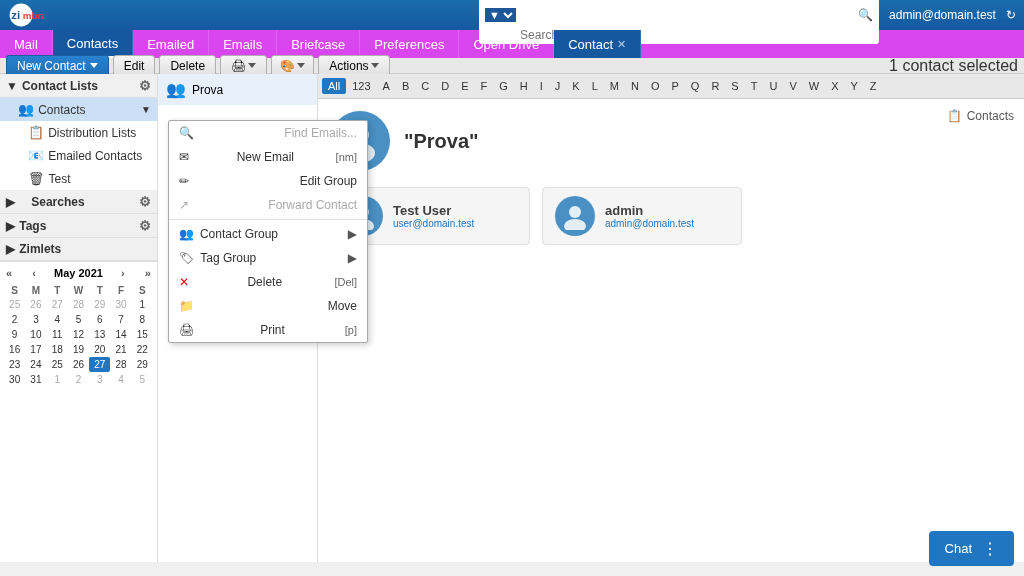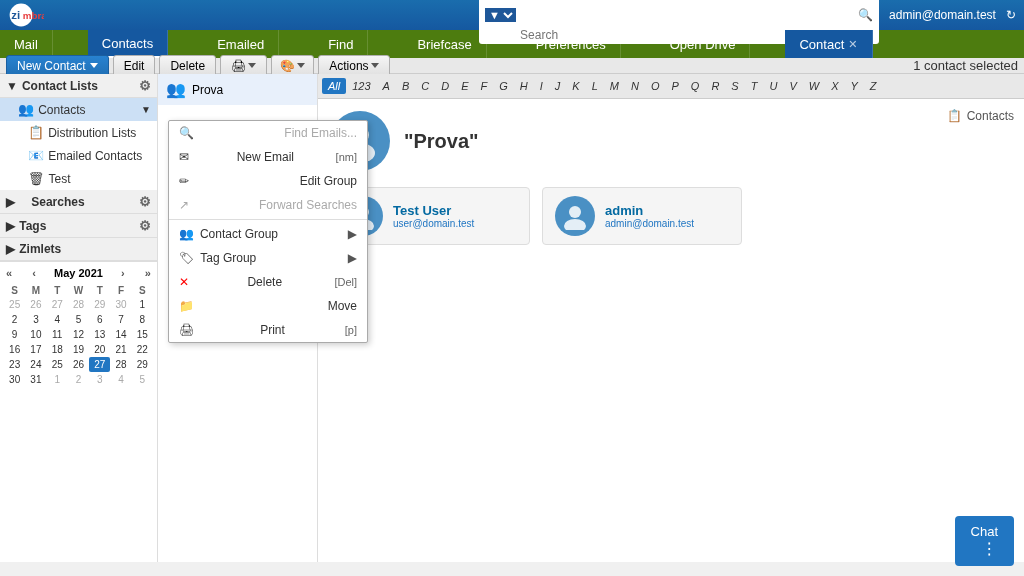--- a/index.html
+++ b/index.html
@@ -8,30 +8,30 @@
     
     .top-bar { background: #1e5799; background: linear-gradient(to bottom, #1a6dad, #1558a0); height: 30px; display: flex; align-items: center; padding: 0 8px; }
     .logo { color: white; font-size: 18px; font-weight: bold; display: flex; align-items: center; margin-right: 20px; }
     .logo-icon { width: 36px; height: 28px; margin-right: 4px; }
     .search-bar { display: flex; align-items: center; background: white; border-radius: 3px; padding: 2px 6px; flex: 1; max-width: 400px; margin: 0 auto; }
     .search-bar input { border: none; outline: none; font-size: 12px; width: 100%; }
     .search-dropdown { background: #1e5799; color: white; border: none; font-size: 11px; cursor: pointer; margin-right: 4px; }
     .user-info { color: white; font-size: 12px; margin-left: 10px; }
 
     
-    .nav-tabs { background: #4d7c0f; height: 28px; display: flex; align-items: stretch; gap: 35px; }
+    .nav-tabs { background: #d946ef; height: 28px; display: flex; align-items: stretch; }
     .nav-tab { color: white; padding: 0 14px; display: flex; align-items: center; cursor: pointer; font-size: 13px; border-right: 1px solid rgba(255,255,255,0.15); }
     .nav-tab.active { background: #1558a0; border-bottom: 2px solid white; }
     .nav-tab-close { margin-left: 4px; font-size: 11px; color: rgba(255,255,255,0.7); cursor: pointer; }
 
     
     .toolbar { background: #e8e8e8; height: 16px; display: flex; align-items: center; padding: 0 6px; border-bottom: 1px solid #ccc; }
     .toolbar-btn { background: linear-gradient(to bottom, #f5f5f5, #e0e0e0); border: 1px solid #b0b0b0; border-radius: 3px; padding: 3px 10px; font-size: 12px; cursor: pointer; margin-right: 4px; display: flex; align-items: center; }
     .new-contact-btn { background: linear-gradient(to bottom, #2882d0, #1f6fb5); color: white; border-color: #1a5fa0; }
-    .status-text { margin-left: auto; font-size: 13px; color: #333; }
+    .status-text { margin-left: auto; font-size: 16px; color: #333; }
 
     
     .main-layout { display: flex; height: calc(576px - 30px - 28px - 30px); }
 
     
     .sidebar { width: 158px; background: white; border-right: 1px solid #ddd; overflow-y: auto; flex-shrink: 0; }
     .sidebar-section-header { background: #f0f0f0; padding: 4px 6px; font-size: 12px; font-weight: bold; color: #333; display: flex; align-items: center; justify-content: space-between; border-bottom: 1px solid #ddd; cursor: pointer; }
     .sidebar-item { padding: 4px 6px 4px 18px; font-size: 12px; color: #333; cursor: pointer; display: flex; align-items: center; }
     .sidebar-item.active { background: #cce0f5; }
     .sidebar-item .item-icon { margin-right: 4px; font-size: 13px; }
@@ -42,54 +42,54 @@
     .cal-header { display: flex; align-items: center; justify-content: space-between; font-size: 11px; font-weight: bold; margin-bottom: 4px; }
     .cal-nav { cursor: pointer; color: #555; padding: 1px 2px; }
     .cal-grid { width: 100%; border-collapse: collapse; }
     .cal-grid th { font-size: 10px; color: #666; text-align: center; padding: 1px; }
     .cal-grid td { font-size: 10px; text-align: center; padding: 2px 1px; cursor: pointer; color: #333; }
     .cal-grid td.today { background: #2176c2; color: white; border-radius: 2px; }
     .cal-grid td.other-month { color: #aaa; }
 
     
     .content-area { flex: 1; display: flex; flex-direction: column; background: white; }
-    .alpha-bar { background: #e8e8e8; border-bottom: 1px solid #ccc; display: flex; align-items: center; padding: 4px 4px; font-style: italic; }
+    .alpha-bar { background: #e8e8e8; border-bottom: 1px solid #ccc; display: flex; align-items: center; padding: 4px 4px; }
     .alpha-btn { padding: 2px 6px; font-size: 11px; cursor: pointer; color: #333; }
     .alpha-btn.active { background: #2176c2; color: white; border-radius: 2px; }
 
     
     .contact-detail { flex: 1; padding: 12px; position: relative; }
     .contact-header { display: flex; align-items: center; margin-bottom: 16px; }
     .contact-avatar-big { width: 60px; height: 60px; background: #4a90c4; border-radius: 50%; display: flex; align-items: center; justify-content: center; margin-right: 14px; flex-shrink: 0; }
     .contact-name { font-size: 20px; font-weight: bold; color: #333; }
     .contacts-label { position: absolute; top: 10px; right: 10px; display: flex; align-items: center; font-size: 12px; color: #555; }
 
     
     .contact-cards { display: flex; gap: 12px; flex-wrap: wrap; }
     .contact-card { display: flex; align-items: center; background: #f5f5f5; border: 1px solid #ddd; border-radius: 4px; padding: 8px 12px; min-width: 200px; cursor: pointer; }
     .contact-card-avatar { width: 40px; height: 40px; background: #4a90c4; border-radius: 50%; display: flex; align-items: center; justify-content: center; margin-right: 10px; flex-shrink: 0; }
-    .contact-card-info .name { font-size: 13px; font-weight: bold; color: #0369a1; }
+    .contact-card-info .name { font-size: 13px; font-weight: bold; color: #404040; }
     .contact-card-info .email { font-size: 10px; color: #2176c2; }
 
     
     .left-panel { width: 160px; border-right: 1px solid #ddd; background: white; }
     .group-item { padding: 6px 8px; font-size: 12px; cursor: pointer; display: flex; align-items: center; background: #e8f0fb; }
     .group-item .group-icon { margin-right: 6px; font-size: 16px; }
 
     
     .context-menu { position: absolute; top: 120px; left: 168px; background: white; border: 1px solid #aaa; box-shadow: 2px 2px 6px rgba(0,0,0,0.2); z-index: 100; width: 200px; border-radius: 2px; }
     .ctx-item { padding: 5px 10px; font-size: 12px; cursor: pointer; display: flex; align-items: center; justify-content: space-between; color: #333; }
     .ctx-item.disabled { color: #aaa; cursor: default; }
     .ctx-item .ctx-icon { margin-right: 6px; }
     .ctx-item .ctx-shortcut { color: #666; font-size: 11px; }
     .ctx-separator { border-top: 1px solid #ddd; margin: 2px 0; }
     .ctx-item .submenu-arrow { margin-left: auto; color: #555; }
 
     
-    .chat-btn { position: fixed; bottom: 10px; right: 10px; background: #2176c2; color: white; padding: 8px 16px; border-radius: 4px; cursor: pointer; display: flex; align-items: center; font-size: 13px; flex-direction: column; }
+    .chat-btn { position: fixed; bottom: 10px; right: 10px; background: #2176c2; color: white; padding: 8px 16px; border-radius: 4px; cursor: pointer; display: flex; align-items: center; font-size: 13px; }
     .chat-btn .dots { margin-left: 10px; font-size: 16px; }
 
     .triangle { display: inline-block; width: 0; height: 0; }
     .triangle-down { border-left: 4px solid transparent; border-right: 4px solid transparent; border-top: 5px solid white; margin-left: 4px; }
     .triangle-down-dark { border-left: 4px solid transparent; border-right: 4px solid transparent; border-top: 5px solid #555; margin-left: 2px; }
 
     .sidebar-sub { padding-left: 28px; }
   </style>
 </head>
 <body>
@@ -111,21 +111,21 @@
     <span style="cursor:pointer;color:#666;">🔍</span>
   </div>
   <div class="user-info">admin@domain.test</div>
   <span style="color:white;margin-left:10px;cursor:pointer;">↻</span>
 </div>
 
 <div class="nav-tabs">
   <div class="nav-tab">Mail</div>
   <div class="nav-tab active">Contacts</div>
   <div class="nav-tab">Emailed</div>
-  <div class="nav-tab">Find</div>
+  <div class="nav-tab">Emails</div>
   <div class="nav-tab">Briefcase</div>
   <div class="nav-tab">Preferences</div>
   <div class="nav-tab">Open Drive</div>
   <div class="nav-tab" style="background:#1558a0;">
     <span>Contact</span>
     <span class="nav-tab-close">✕</span>
   </div>
 </div>
 
 <div class="toolbar">
@@ -361,21 +361,21 @@
         <span class="ctx-icon">✉</span>
         <span>New Email</span>
         <span class="ctx-shortcut">[nm]</span>
       </div>
       <div class="ctx-item">
         <span class="ctx-icon">✏</span>
         <span>Edit Group</span>
       </div>
       <div class="ctx-item disabled">
         <span class="ctx-icon">↗</span>
-        <span>Forward Searches</span>
+        <span>Forward Contact</span>
       </div>
       <div class="ctx-separator"></div>
       <div class="ctx-item">
         <span class="ctx-icon">👥</span>
         <span>Contact Group</span>
         <span class="submenu-arrow">▶</span>
       </div>
       <div class="ctx-item">
         <span class="ctx-icon">🏷</span>
         <span>Tag Group</span>

